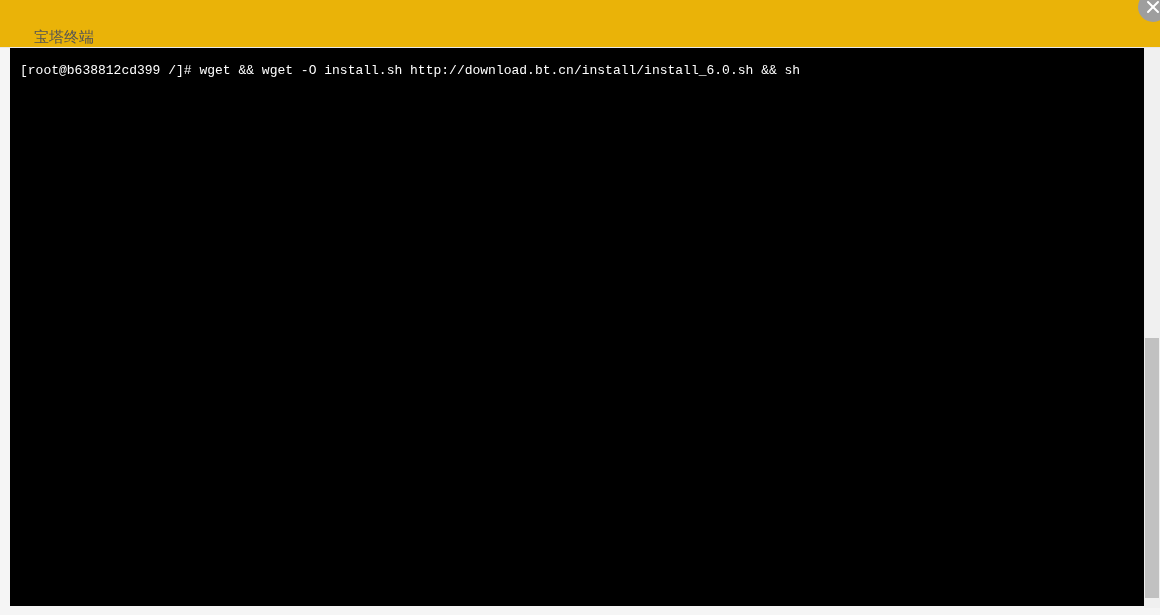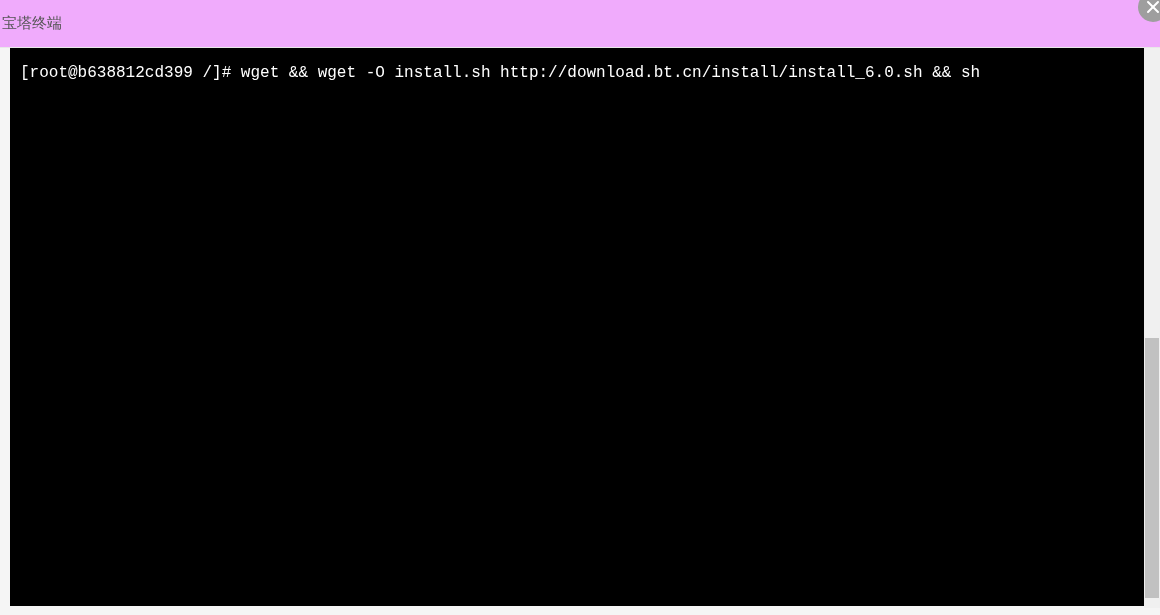--- a/index.html
+++ b/index.html
@@ -10,24 +10,24 @@
     body {
       width: 1160px;
       height: 615px;
       background: #f5f5f5;
       font-family: "Microsoft YaHei", "PingFang SC", sans-serif;
       overflow: hidden;
       position: relative;
     }
     .header {
       height: 48px;
-      background: #f0abfc;
+      background: #eab308;
       display: flex;
-      align-items: center;
-      padding-left: 2px;
+      align-items: flex-end;
+      padding-left: 34px;
       border-bottom: 1px solid #e8e8e8;
     }
     .header-title {
       font-size: 15px;
       color: #555;
       font-weight: normal;
     }
     .close-btn {
       position: absolute;
       top: -8px;
@@ -51,21 +51,21 @@
       margin: 0 auto;
       background: #000;
       position: relative;
     }
     .terminal-content {
       width: 100%;
       height: 100%;
       background: #000;
       padding: 14px 10px;
       font-family: "Consolas", "Courier New", monospace;
-      font-size: 16px;
+      font-size: 13px;
       line-height: 1.45;
       color: #fff;
       white-space: pre-wrap;
       word-break: break-all;
       overflow-y: auto;
     }
     .prompt-line {
       display: block;
     }
     .cursor {

